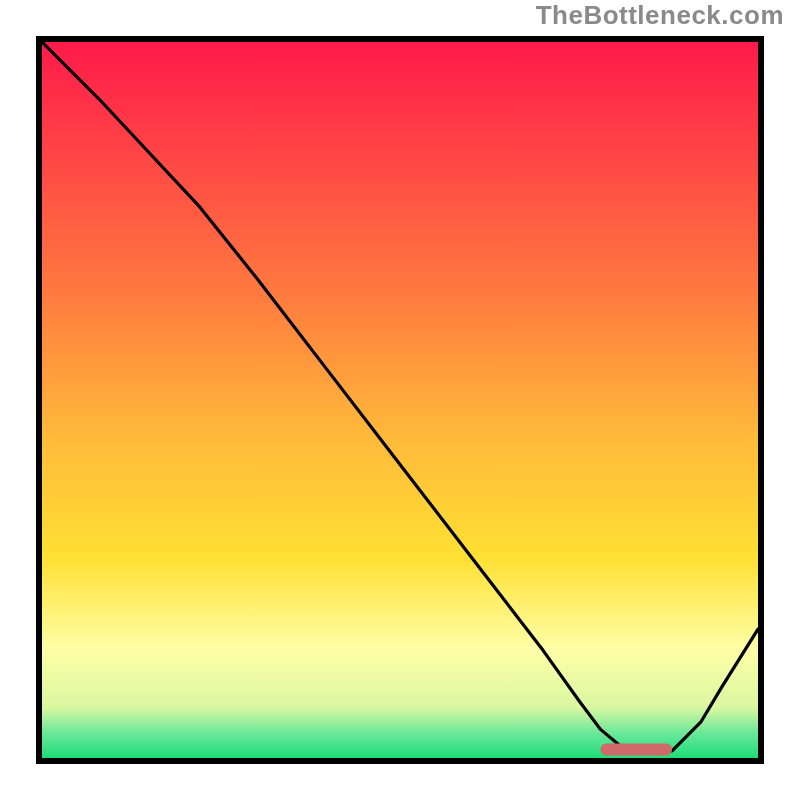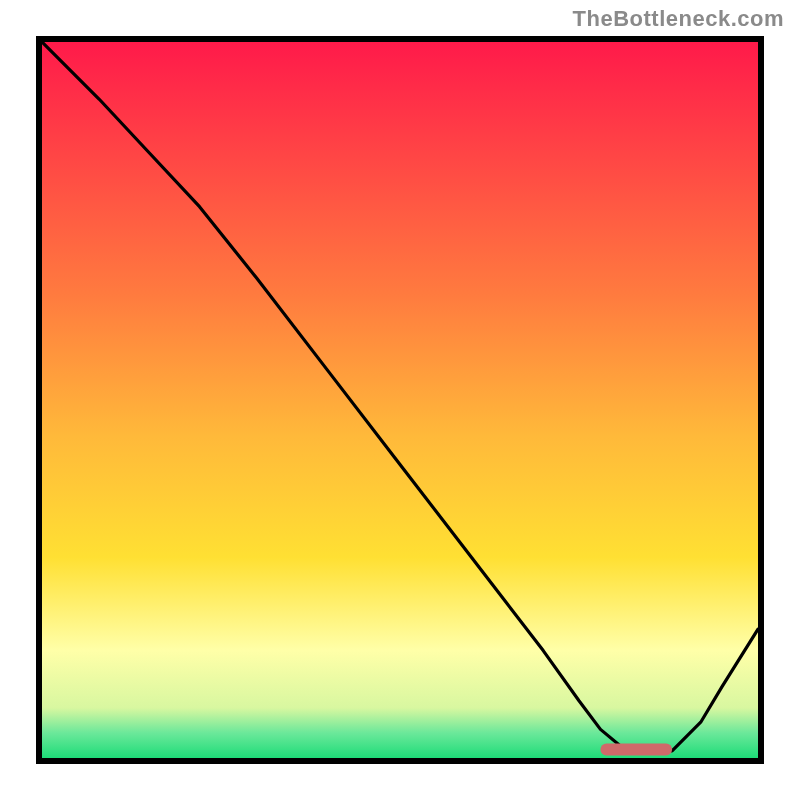--- a/index.html
+++ b/index.html
@@ -11,23 +11,23 @@
     font-family: Arial, Helvetica, sans-serif;
   }
   .frame {
     position: relative;
     width: 800px;
     height: 800px;
     box-sizing: border-box;
   }
   .watermark {
     position: absolute;
-    top: 6px;
+    top: 0;
     right: 16px;
-    font-size: 22px;
+    font-size: 26px;
     letter-spacing: 0.5px;
     font-weight: bold;
     color: #8a8a8a;
     z-index: 5;
   }
   .plot {
     position: absolute;
     left: 36px;
     top: 36px;
     width: 728px;

